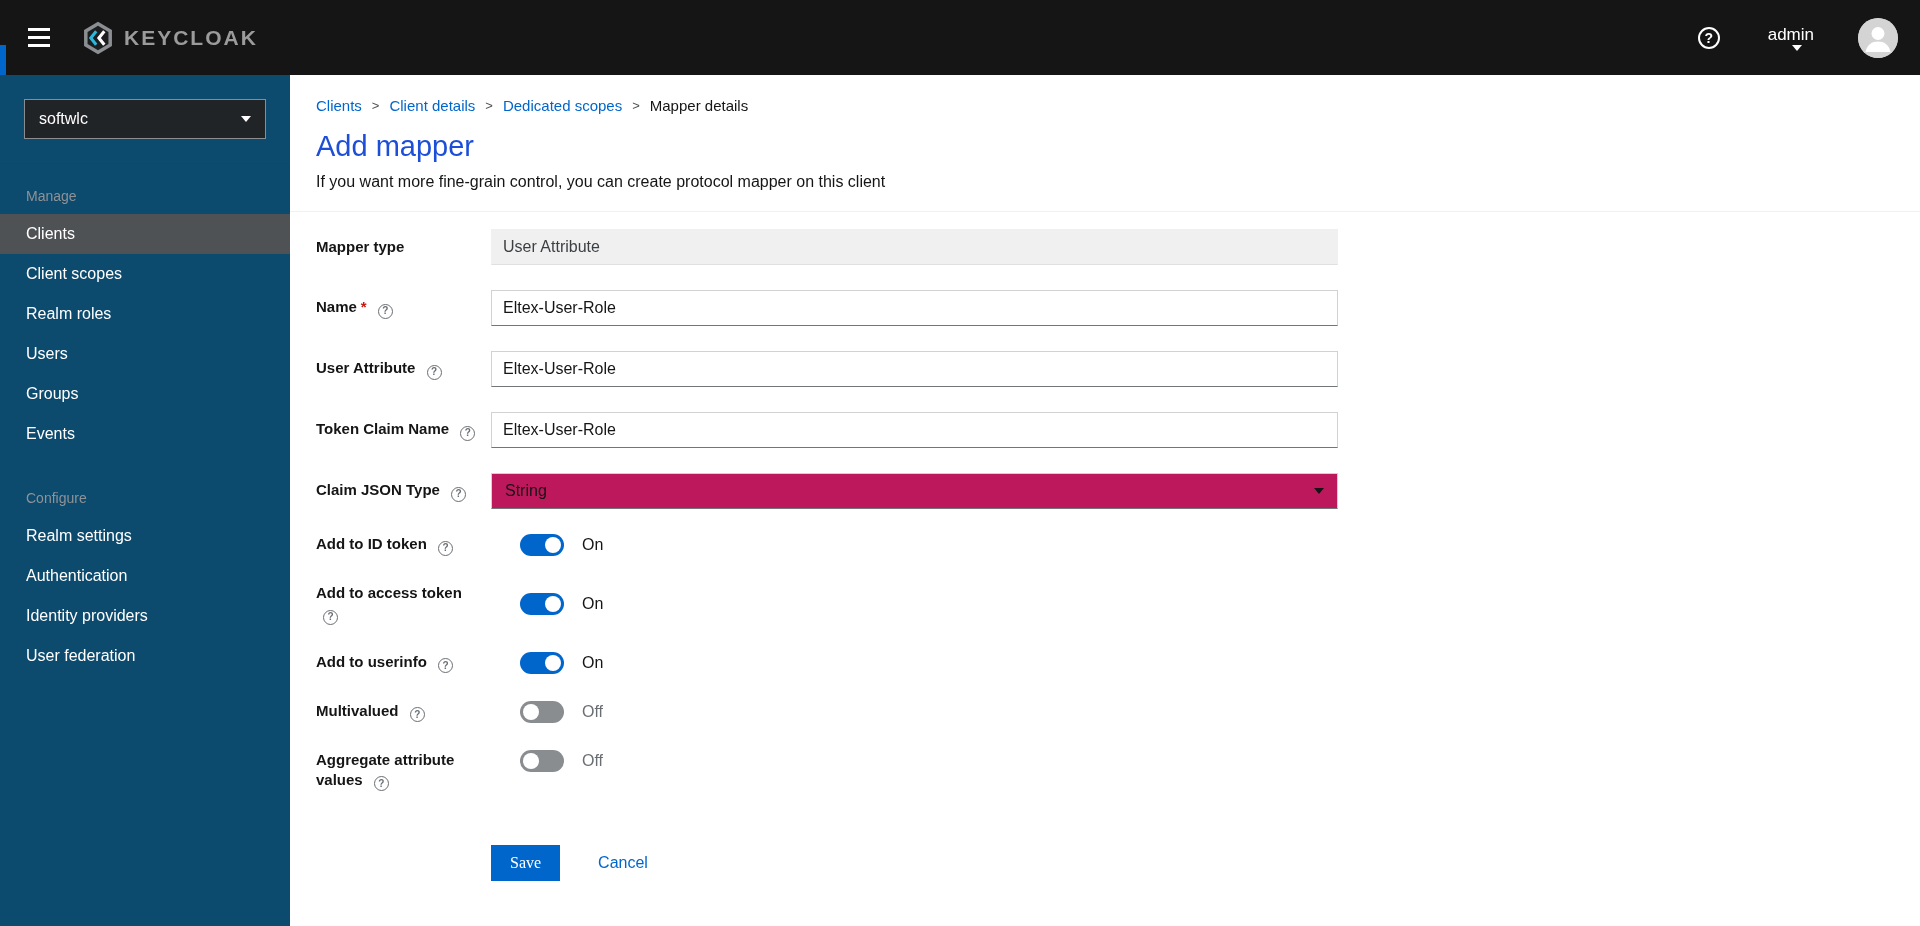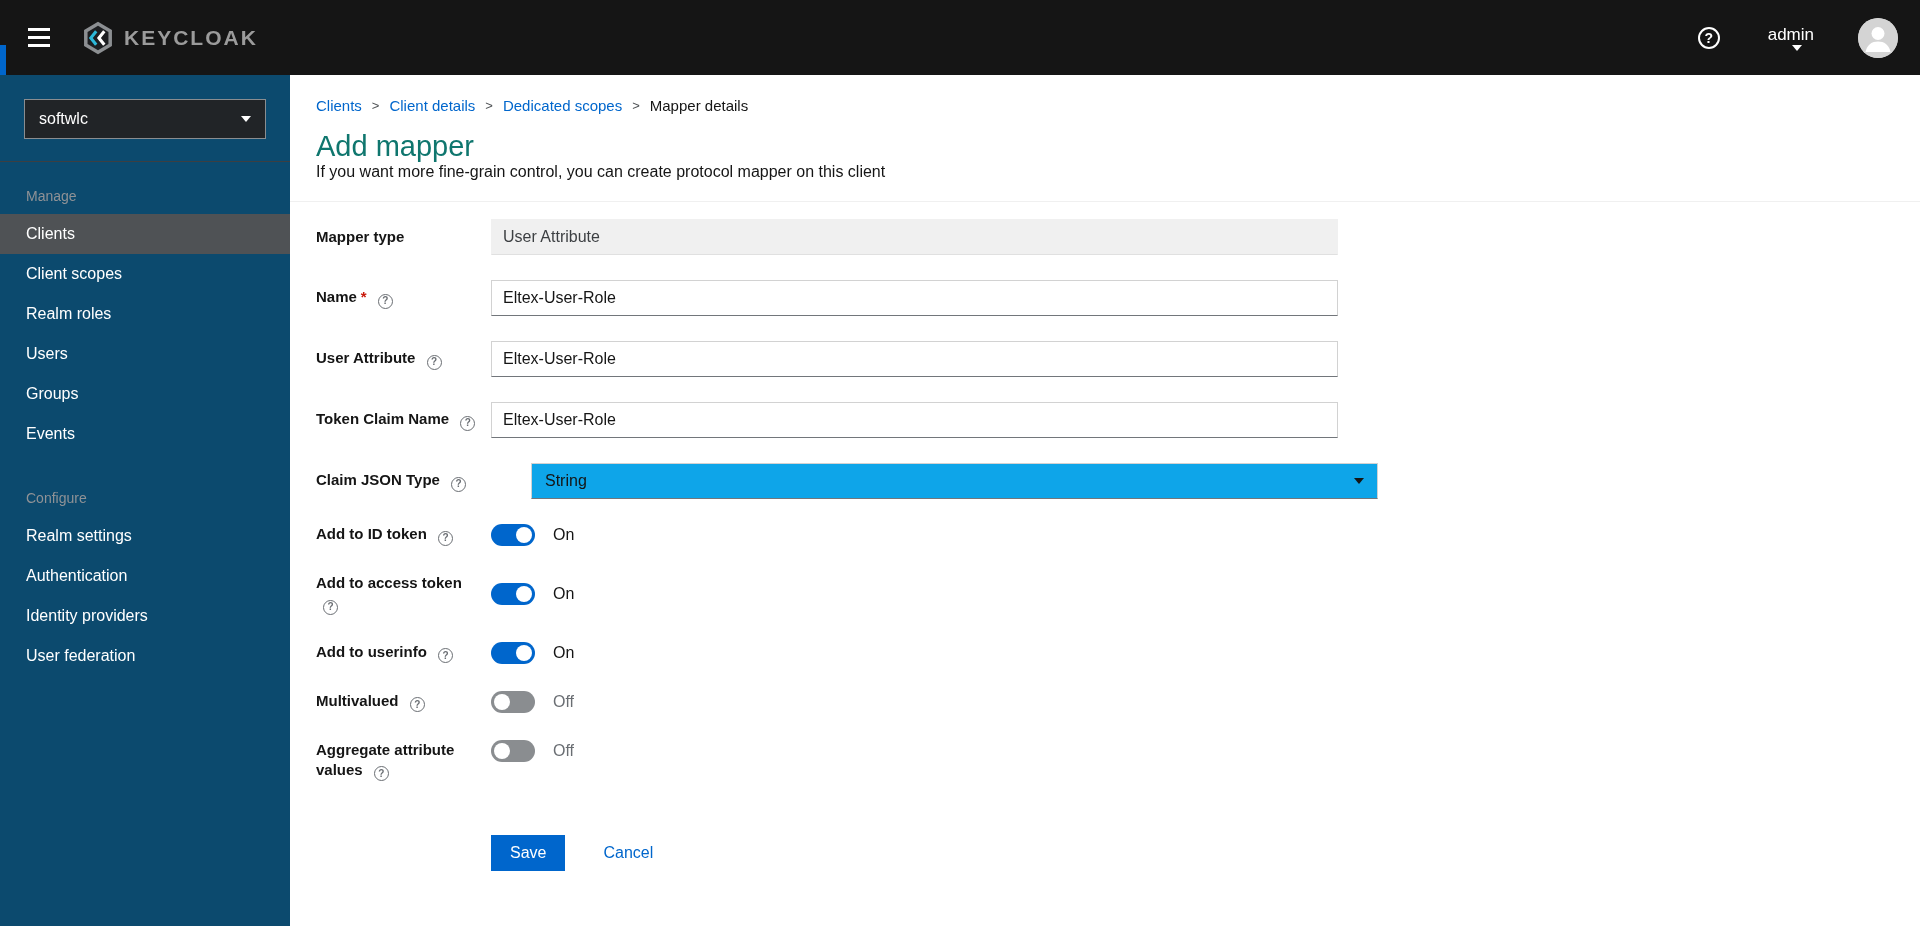--- a/index.html
+++ b/index.html
@@ -32,47 +32,47 @@
   .nav-item { height:40px; line-height:40px; padding-left:26px; font-size:16px; color:#fff; cursor:pointer; }
   .nav-item.active { background:#4f5255; }
 
   
   .main { flex:1; background:#fff; }
   .page-header { padding:22px 24px 20px 26px; }
   .breadcrumb { font-size:15px; display:flex; align-items:center; gap:10px; margin-bottom:16px; }
   .breadcrumb a { color:#0066cc; text-decoration:none; cursor:pointer; }
   .crumb-sep { color:#4f5255; font-size:13px; }
   .crumb-current { color:#151515; }
-  .page-title { font-size:29px; font-weight:500; color:#0f766e; }
+  .page-title { font-size:29px; font-weight:500; color:#1d4ed8; margin-bottom:10px; }
   .page-subtitle { font-size:16px; color:#151515; }
   .divider { height:1px; background:#f0f0f0; }
 
   .form-section { padding:17px 0 0 26px; }
   .form-row { display:flex; align-items:center; margin-bottom:25px; }
-  .form-row.toggle-row { margin-bottom:27px; }
+  .form-row.toggle-row { margin-bottom:27px;gap:29px; }
   .form-row.top-align { align-items:flex-start; }
   .form-label { flex:0 0 175px; font-size:15px; font-weight:700; color:#151515; line-height:20px; padding-right:10px; }
   .required { color:#c9190b; margin-left:4px; font-weight:700; }
   .help-icon { display:inline-flex; width:15px; height:15px; border:1px solid #6a6e73; border-radius:50%; color:#6a6e73; font-size:10px; font-weight:700; align-items:center; justify-content:center; margin-left:7px; vertical-align:-2px; cursor:pointer; }
   .text-input { width:847px; height:36px; border:1px solid #d2d2d2; border-bottom:1px solid #72767b; background:#fff; padding:0 11px; font-size:16px; color:#151515; font-family:"Liberation Sans","DejaVu Sans",sans-serif; }
   .text-input.readonly { background:#f0f0f0; border-color:#f0f0f0; border-bottom-color:#e0e0e0; color:#3c3f42; }
-  .select-control { width:847px; height:36px; border:1px solid #d2d2d2; border-bottom:1px solid #72767b; background:#0ea5e9; padding:0 13px; font-size:16px; color:#151515; display:flex; align-items:center; justify-content:space-between; cursor:pointer;margin-left:40px; }
+  .select-control { width:847px; height:36px; border:1px solid #d2d2d2; border-bottom:1px solid #72767b; background:#be185d; padding:0 13px; font-size:16px; color:#151515; display:flex; align-items:center; justify-content:space-between; cursor:pointer; }
 
   .toggle-wrap { display:flex; align-items:center; }
   .switch { position:relative; width:44px; height:22px; border-radius:11px; cursor:pointer; }
   .switch .knob { position:absolute; top:3px; width:16px; height:16px; border-radius:50%; background:#fff; }
   .switch.on { background:#0066cc; }
   .switch.on .knob { right:3px; }
   .switch.off { background:#8a8d90; }
   .switch.off .knob { left:3px; }
   .switch-label { margin-left:18px; font-size:16px; color:#151515; }
   .switch-label.off-text { color:#6a6e73; }
 
   .actions { margin-top:54px; margin-left:175px; display:flex; align-items:center; }
-  .btn-primary { background:#0066cc; color:#fff; border:none; font-size:16px; padding:9px 19px; cursor:pointer; font-family:Liberation Sans, sans-serif; }
+  .btn-primary { background:#0066cc; color:#fff; border:none; font-size:16px; padding:9px 19px; cursor:pointer; font-family:Liberation Serif, serif; }
   .link-btn { color:#0066cc; font-size:16px; margin-left:38px; text-decoration:none; cursor:pointer; background:none; border:none; font-family:"Liberation Sans","DejaVu Sans",sans-serif; }
 </style>
 </head>
 <body>
 
 <div class="app">
 
   <div class="header">
     <button class="hamburger">
       <span></span>

